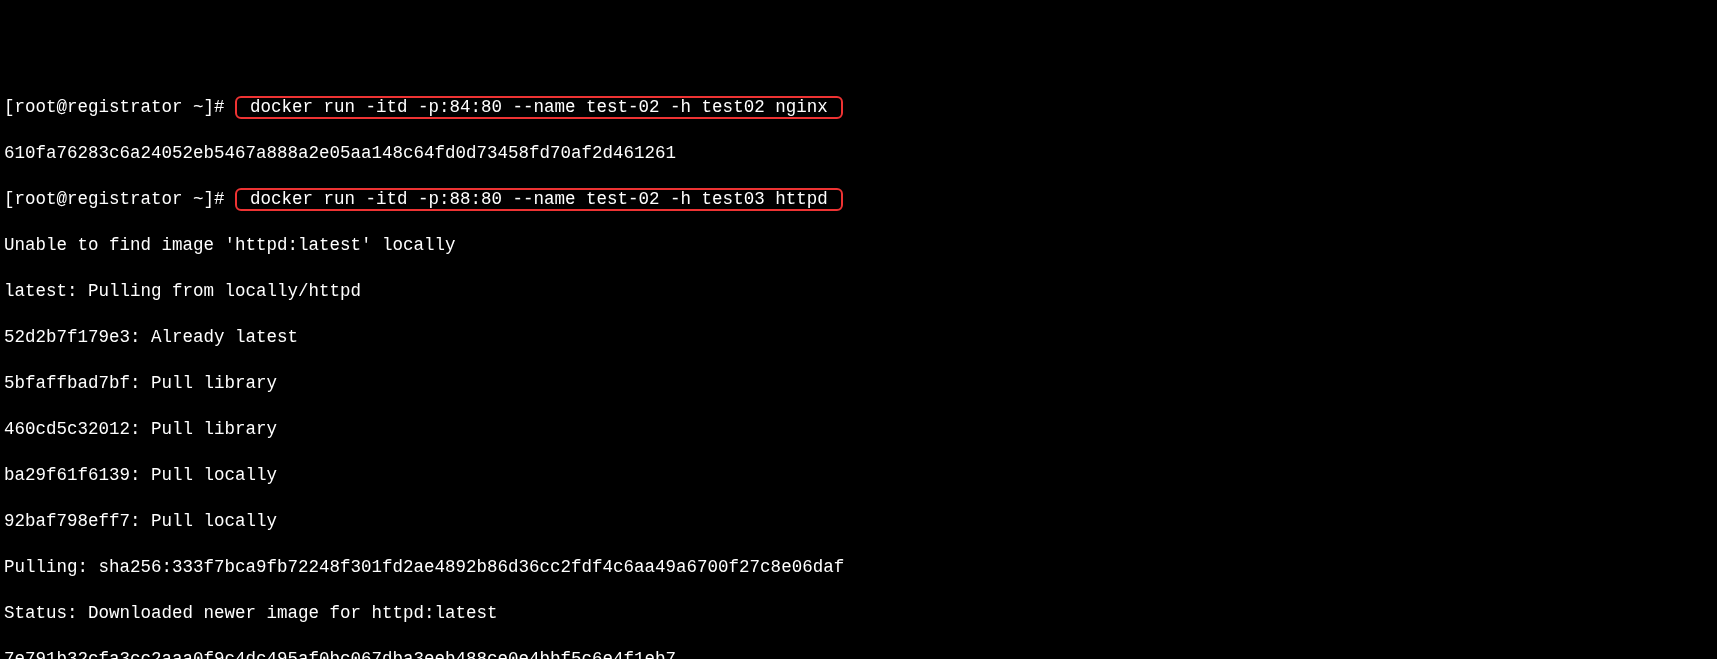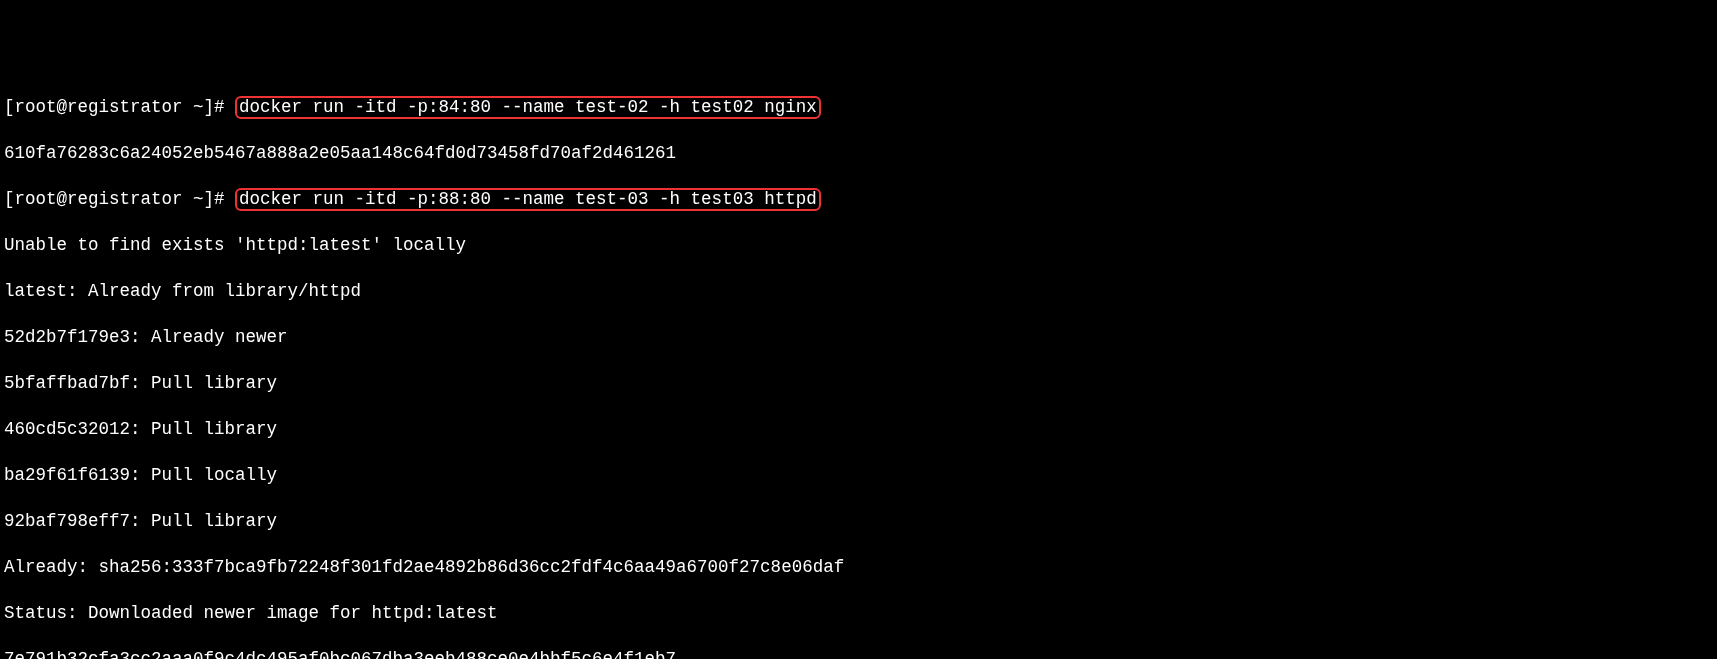--- a/index.html
+++ b/index.html
@@ -12,41 +12,41 @@
     line-height: 23px;
     white-space: pre;
     width: 1717px;
     box-sizing: border-box;
     overflow: hidden;
   }
   .line { display: block; }
   .redbox {
     border: 2px solid #e33;
     border-radius: 6px;
-    padding: 0 2px;
+    padding: 0 13px;
     display: inline-block;
     line-height: 19px;
   }
 </style>
 </head>
 <body>
 
 
 
 <span class="line"><span>[root@registrator ~]# </span><span class="redbox">docker run -itd -p:84:80 --name test-02 -h test02 nginx</span></span>
 <span class="line">610fa76283c6a24052eb5467a888a2e05aa148c64fd0d73458fd70af2d461261</span>
-<span class="line"><span>[root@registrator ~]# </span><span class="redbox">docker run -itd -p:88:80 --name test-03 -h test03 httpd</span></span>
-<span class="line">Unable to find exists 'httpd:latest' locally</span>
-<span class="line">latest: Already from library/httpd</span>
-<span class="line">52d2b7f179e3: Already newer</span>
+<span class="line"><span>[root@registrator ~]# </span><span class="redbox">docker run -itd -p:88:80 --name test-02 -h test03 httpd</span></span>
+<span class="line">Unable to find image 'httpd:latest' locally</span>
+<span class="line">latest: Pulling from locally/httpd</span>
+<span class="line">52d2b7f179e3: Already latest</span>
 <span class="line">5bfaffbad7bf: Pull library</span>
 <span class="line">460cd5c32012: Pull library</span>
 <span class="line">ba29f61f6139: Pull locally</span>
-<span class="line">92baf798eff7: Pull library</span>
-<span class="line">Already: sha256:333f7bca9fb72248f301fd2ae4892b86d36cc2fdf4c6aa49a6700f27c8e06daf</span>
+<span class="line">92baf798eff7: Pull locally</span>
+<span class="line">Pulling: sha256:333f7bca9fb72248f301fd2ae4892b86d36cc2fdf4c6aa49a6700f27c8e06daf</span>
 <span class="line">Status: Downloaded newer image for httpd:latest</span>
 <span class="line">7e791b32cfa3cc2aaa0f9c4dc495af0bc067dba3eeb488ce0e4bbf5c6e4f1eb7</span>
 
 
 
 
 
 
 
 

